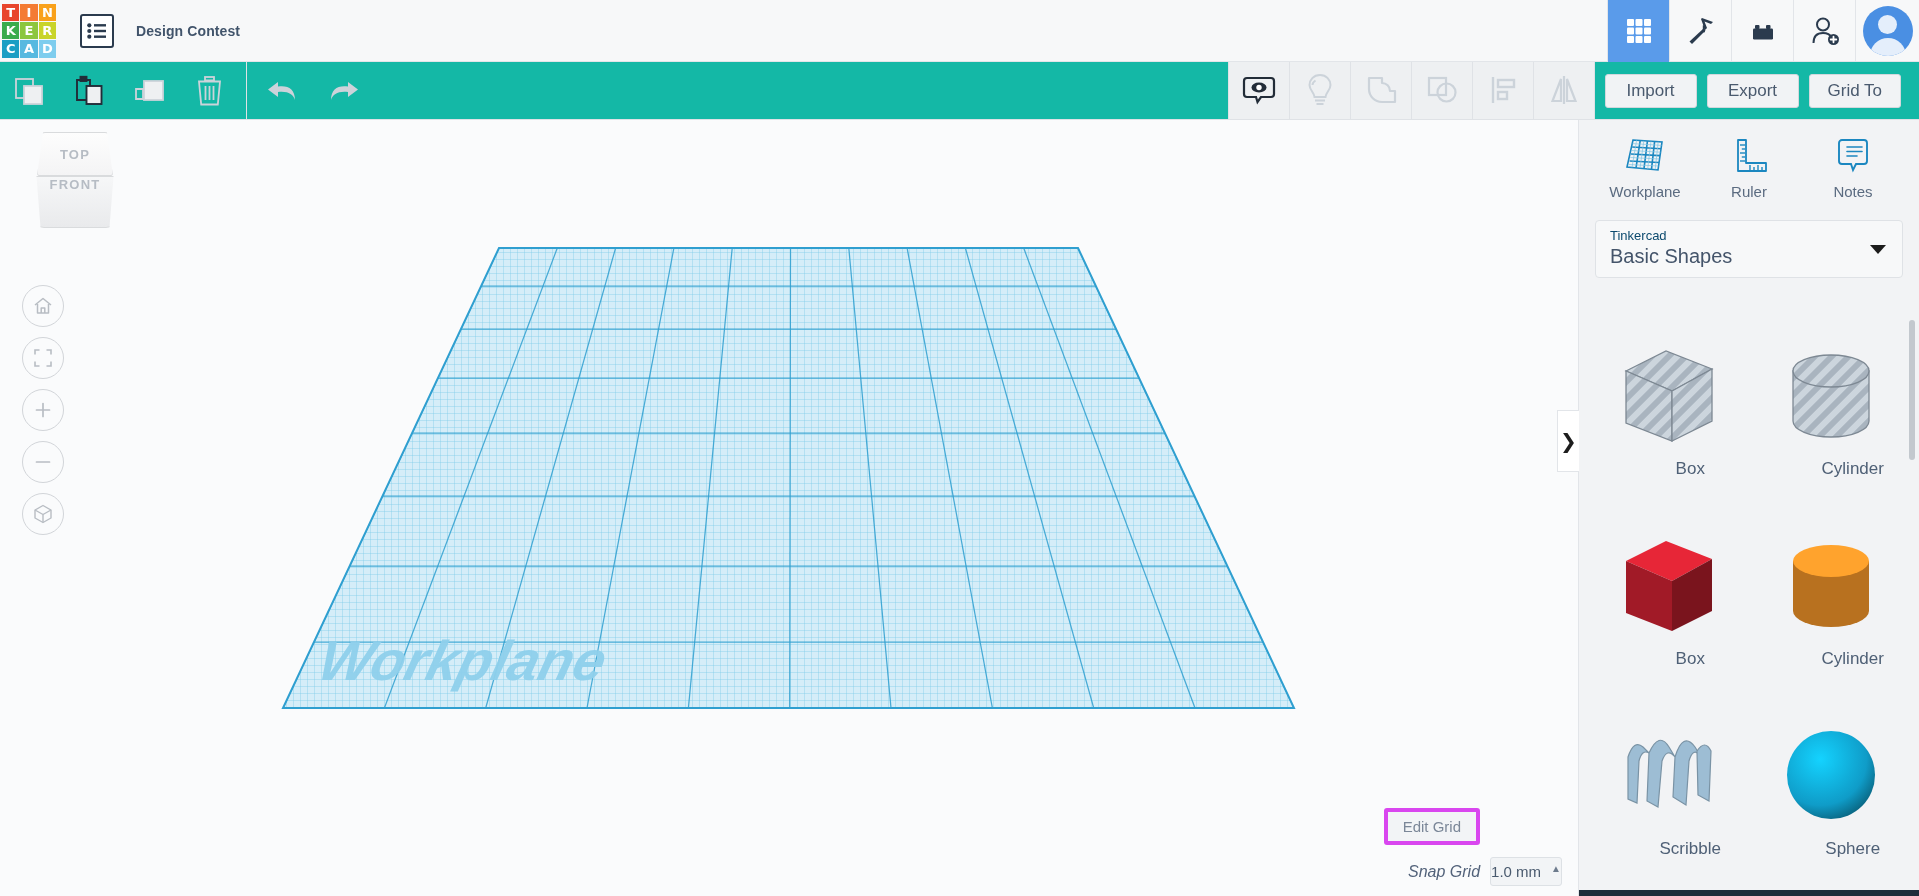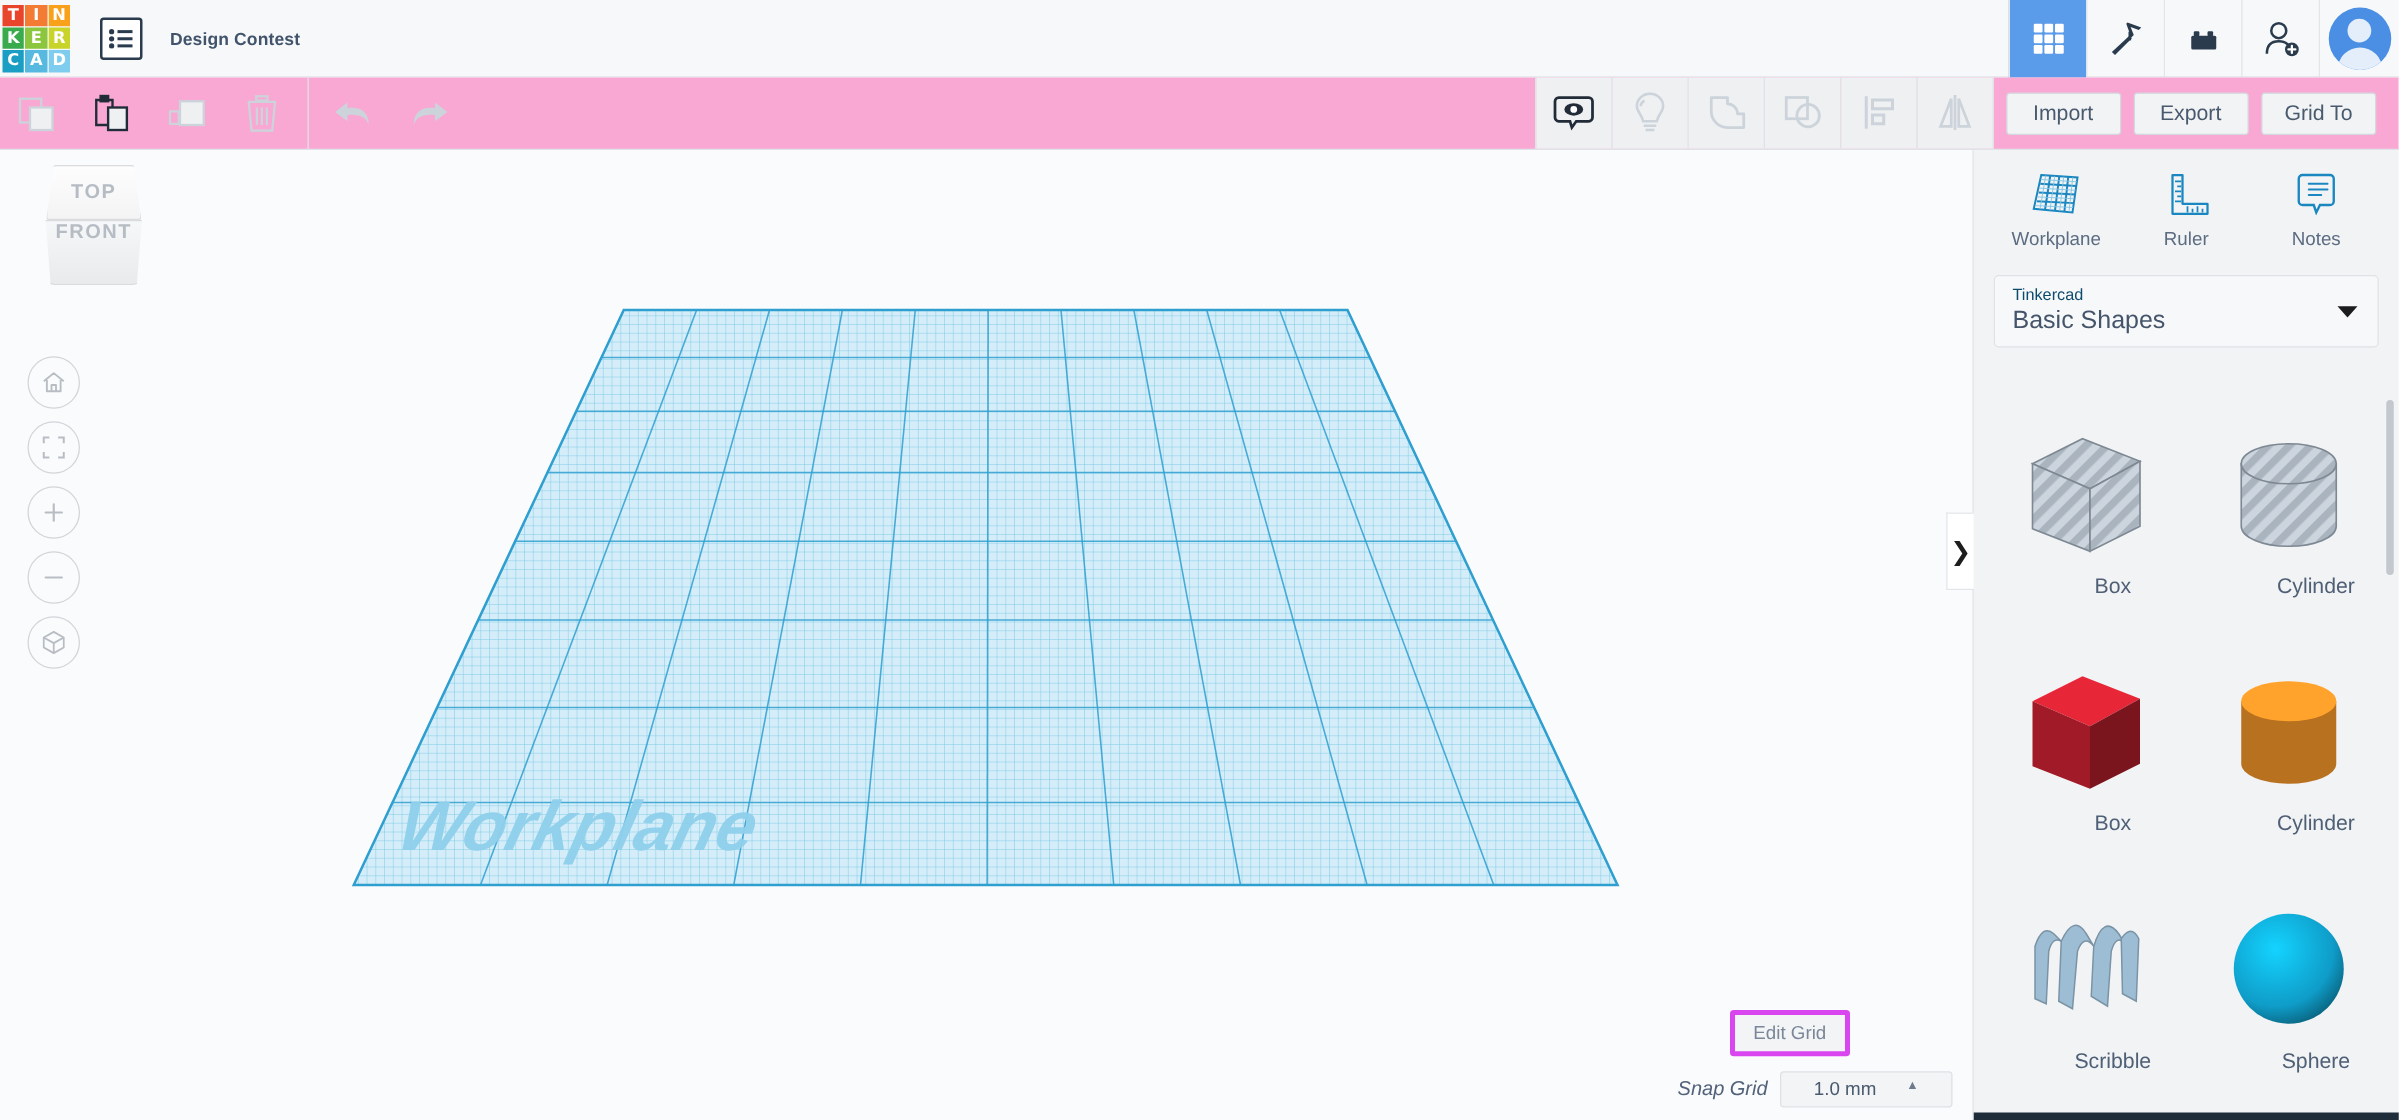--- a/index.html
+++ b/index.html
@@ -60,21 +60,21 @@
     background:#e4eefb; left:15.5px; top:9px;
   }
   .avatar::after {
     content:""; position:absolute; width:36px; height:26px; border-radius:18px 18px 0 0;
     background:#e4eefb; left:7px; top:32px;
   }
 
   
   .toolbar {
     position: absolute; top: 62px; left: 0; width: 1919px; height: 58px;
-    background: #f9a8d4; border-bottom: 1px solid #dfe2e6;
+    background: #14b8a6; border-bottom: 1px solid #dfe2e6;
     display: flex; align-items: center;
   }
   .tool-btn {
     width: 60px; height: 58px; display: flex; align-items: center; justify-content: center;
     cursor: pointer;
   }
   .tool-btn.dis { cursor: default; }
   .tb-sep { width: 1px; height: 58px; background: #dfe2e6; margin: 0 6px; }
   .tb-spacer { flex: 1 1 auto; }
   .tool-group {
@@ -109,21 +109,21 @@
     clip-path: polygon(8% 0%, 92% 0%, 100% 100%, 0% 100%);
     display: flex; align-items: center; justify-content: center;
   }
   .vc-front {
     position: absolute; left: 2px; top: 44px; width: 82px; height: 52px;
     background: linear-gradient(#f6f7f8, #e9eaec);
     border: 1px solid #d9dbdd; border-radius: 2px 2px 10px 10px;
     clip-path: polygon(3% 0%, 97% 0%, 92% 100%, 8% 100%);
     display: flex; justify-content: center;
   }
-  .vc-label { font-size: 16px; font-weight: bold; color: #b6bcc4; letter-spacing: 1.2px; }
+  .vc-label { font-size: 13px; font-weight: bold; color: #b6bcc4; letter-spacing: 1.2px; }
   
   .navbtns { position: absolute; left: 22px; top: 165px; }
   .navbtn {
     width: 42px; height: 42px; border: 1.4px solid #d2d5d9; border-radius: 50%;
     display: flex; align-items: center; justify-content: center; margin-bottom: 10px;
     cursor: pointer; background: transparent;
   }
   
   .plane-wrap { position: absolute; left: 0; top: 0; width: 1578px; height: 776px; }
   .edit-grid-btn {
@@ -132,22 +132,22 @@
     font-size: 15px; color: #7b8798; padding: 6px 15px; cursor: pointer;
     font-family: "Liberation Sans", sans-serif;
   }
   .snap-row {
     position: absolute; right: 16px; bottom: 10px;
     display: flex; align-items: center; gap: 10px;
   }
   .snap-label { font-size: 16px; color: #52627a; font-style: italic; }
   .snap-select {
     background: #f2f4f6; border: 1px solid #dde1e5; border-radius: 3px;
-    font-size: 15px; color: #4a5a6e; padding: 5px 26px; cursor: pointer;
-    display: flex; align-items: flex-start; gap: 24px;
+    font-size: 15px; color: #4a5a6e; padding: 5px 0; cursor: pointer;
+    display: flex; align-items: flex-start; gap: 10px;
   }
   .caret-up { font-size: 10px; color: #6d7b8d; }
 
   
   .rpanel {
     position: absolute; top: 120px; right: 0; width: 341px; height: 776px;
     background: #f2f3f5; border-left: 1px solid #e2e5e9;
   }
   .rp-tabs { display: flex; height: 96px; align-items: center; justify-content: space-around; padding: 0 14px; }
   .rp-tab {

